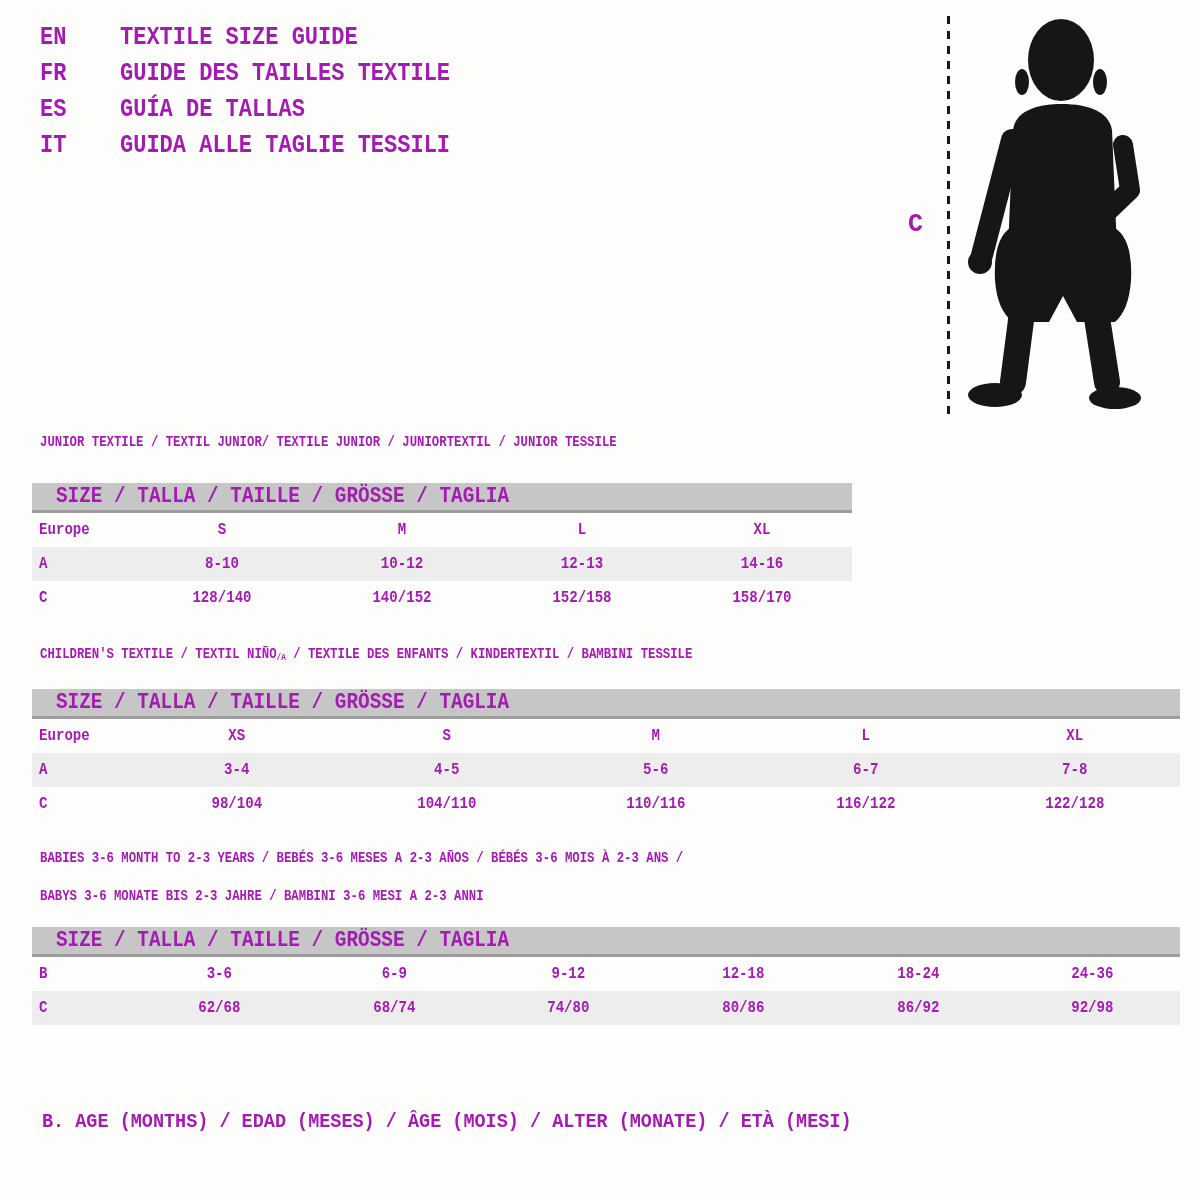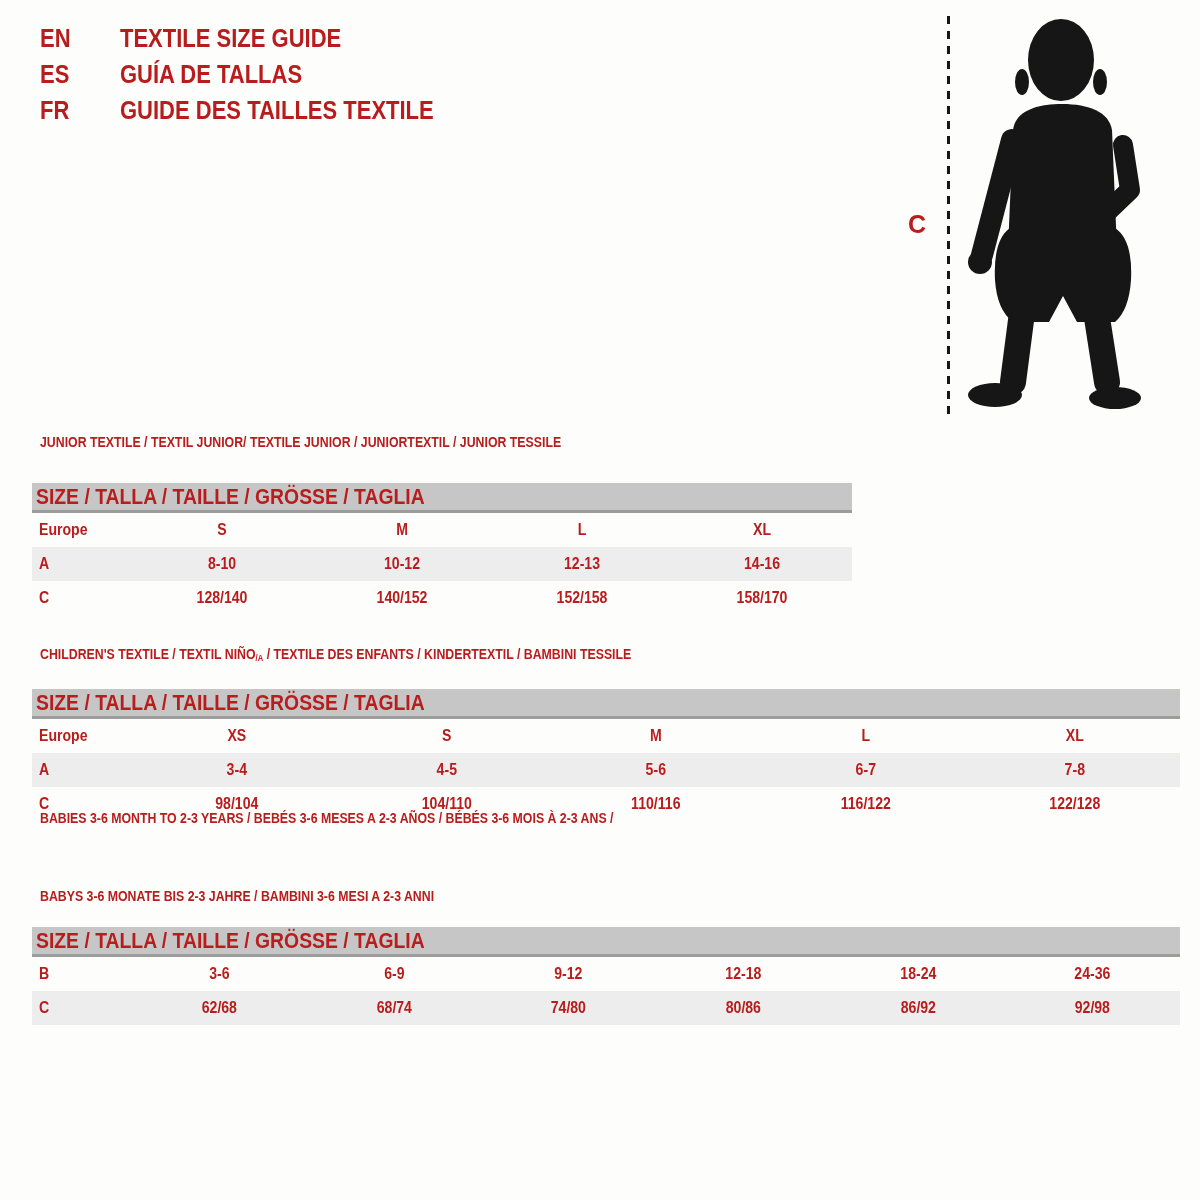--- a/index.html
+++ b/index.html
@@ -1,56 +1,59 @@
 <!DOCTYPE html>
 <html><head>
 <meta charset="utf-8">
 <style>
   html,body{margin:0;padding:0;background:#fdfdfb;}
   #page{
     position:relative;width:1200px;height:1200px;overflow:hidden;
-    background:#fdfdfb;color:#b91c1c;
-    font-family:Liberation Sans, sans-serif;
+    background:#fdfdfb;color:#a21caf;
+    font-family:Liberation Mono, monospace;
     font-weight:bold;
   }
   .abs{position:absolute;}
   
   .cond{display:inline-block;transform:scaleX(0.88);transform-origin:0 50%;white-space:nowrap;}
   
   .langrow{height:36px;line-height:36px;font-size:25px;}
   .langcode{width:80px;}
   
   .sectitle{left:40px;font-size:14px;line-height:27px;}
   .subsc{font-size:0.62em;vertical-align:-0.22em;}
   
-  .band{height:27px;line-height:27px;background:#c6c6c6;border-bottom:3px solid #9c9c9c;padding-left:4px;font-size:22px;}
+  .band{height:27px;line-height:27px;background:#c6c6c6;border-bottom:3px solid #9c9c9c;padding-left:24px;font-size:22px;}
   .trow{display:flex;height:34px;line-height:34px;font-size:16px;}
   .trow.alt{background:#ededed;}
   .tlabel{flex:0 0 100px;box-sizing:border-box;padding-left:8px;text-align:left;transform:scaleX(0.88);transform-origin:0 50%;white-space:nowrap;}
   .tcell{flex:1;text-align:center;transform:scaleX(0.88);white-space:nowrap;}
   
   .dash-line{width:3px;background:repeating-linear-gradient(to bottom,#161616 0 8px,transparent 8px 15px);}
   .figure-c{font-size:25px;}
   
   .legend-line{left:42px;font-size:21px;line-height:26px;}
 </style>
 </head>
 <body>
 
 <div id="page">
 
   <div class="abs" style="left:40px;top:20px;">
     <div class="langrow">
       <span class="langcode cond">EN</span><span class="cond">TEXTILE SIZE GUIDE</span>
     </div>
     <div class="langrow">
+      <span class="langcode cond">FR</span><span class="cond">GUIDE DES TAILLES TEXTILE</span>
+    </div>
+    <div class="langrow">
       <span class="langcode cond">ES</span><span class="cond">GUÍA DE TALLAS</span>
     </div>
     <div class="langrow">
-      <span class="langcode cond">FR</span><span class="cond">GUIDE DES TAILLES TEXTILE</span>
+      <span class="langcode cond">IT</span><span class="cond">GUIDA ALLE TAGLIE TESSILI</span>
     </div>
   </div>
 
   <div class="abs figure-c" style="left:908px;top:210px;">C</div>
   <div class="abs dash-line" style="left:947px;top:16px;height:398px;"></div>
   <svg class="abs" style="left:955px;top:10px;" width="195" height="408" viewBox="0 0 195 408" aria-hidden="true">
     <g fill="#161616" stroke="#161616">
       <ellipse cx="67" cy="72" rx="7" ry="13" stroke="none"></ellipse>
       <ellipse cx="145" cy="72" rx="7" ry="13" stroke="none"></ellipse>
       <ellipse cx="106" cy="50" rx="33" ry="41" stroke="none"></ellipse>
@@ -122,21 +125,21 @@
     <div class="trow">
       <div class="tlabel">C</div>
       <div class="tcell">98/104</div>
       <div class="tcell">104/110</div>
       <div class="tcell">110/116</div>
       <div class="tcell">116/122</div>
       <div class="tcell">122/128</div>
     </div>
   </div>
 
-  <div class="abs sectitle" style="top:805px;">
+  <div class="abs sectitle" style="top:845px;">
     <span class="cond">BABIES 3-6 MONTH TO 2-3 YEARS / BEBÉS 3-6 MESES A 2-3 AÑOS / BÉBÉS 3-6 MOIS À 2-3 ANS /</span>
   </div>
   <div class="abs sectitle" style="top:883px;">
     <span class="cond">BABYS 3-6 MONATE BIS 2-3 JAHRE / BAMBINI 3-6 MESI A 2-3 ANNI</span>
   </div>
   <div class="abs" style="left:32px;top:927px;width:1148px;">
     <div class="band">
       <span class="cond">SIZE / TALLA / TAILLE / GRÖSSE / TAGLIA</span>
     </div>
     <div class="trow">
@@ -152,14 +155,17 @@
       <div class="tlabel">C</div>
       <div class="tcell">62/68</div>
       <div class="tcell">68/74</div>
       <div class="tcell">74/80</div>
       <div class="tcell">80/86</div>
       <div class="tcell">86/92</div>
       <div class="tcell">92/98</div>
     </div>
   </div>
 
+  <div class="abs legend-line" style="top:1109px;">
+    <span class="cond">B. AGE (MONTHS) / EDAD (MESES) / ÂGE (MOIS) / ALTER (MONATE) / ETÀ (MESI)</span>
+  </div>
 
 </div>
 
 </body></html>

